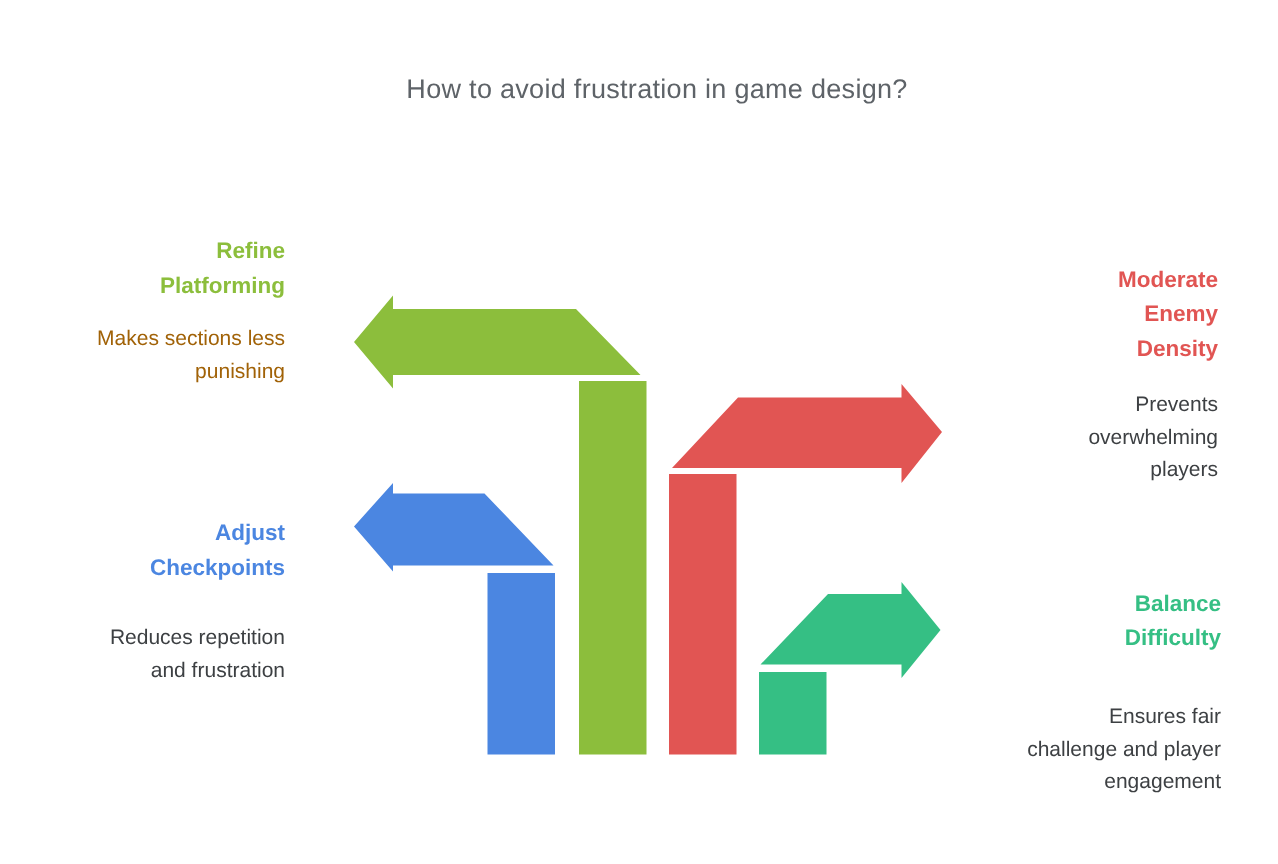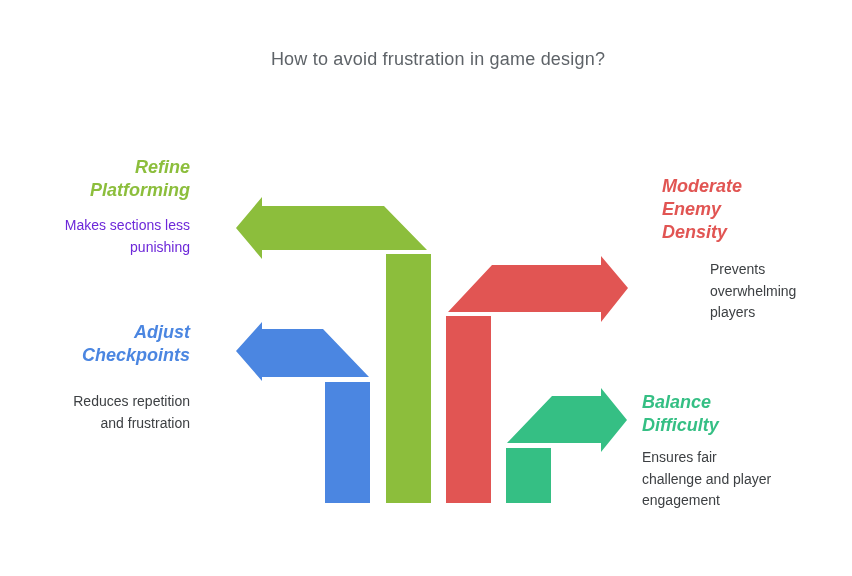--- a/index.html
+++ b/index.html
@@ -29,41 +29,40 @@
   }
   .arrows {
     position: absolute;
     top: 0;
     left: 0;
   }
   .label {
     position: absolute;
   }
   .label.align-right { text-align: right; }
-  .label.align-left  { text-align: left; }
+  .label.align-left  { text-align: right; }
   .label .heading {
-    font-size: 18px;
+    font-size: 15px;
     line-height: 23px;
     font-weight: 700;
     white-space: pre-line;
-    font-style: italic;
   }
   .label .desc {
     margin-top: 13px;
     font-size: 14px;
     line-height: 21.5px;
     font-weight: 400;
     white-space: pre-line;
   }
   .label-refine   { top: 156px; left: 20px;  width: 170px; }
-  .label-adjust   { top: 321px; left: 20px;  width: 170px; }
+  .label-adjust   { top: 344px; left: 20px;  width: 170px; }
   .label-moderate { top: 175px; left: 662px; width: 150px; }
   .label-balance  { top: 391px; left: 642px; width: 172px; }
   .label-moderate .desc { margin-top: 15px; }
-  .label-balance  .desc { margin-top: 10px; }
+  .label-balance  .desc { margin-top: 30px; }
 </style>
 </head>
 <body>
 
 <div class="canvas" style="background: rgb(255, 255, 255);">
 
   <h1 class="title" style="color: rgb(94, 99, 104);">How to avoid frustration in game design?</h1>
 
   <svg class="arrows" width="852" height="576" viewBox="0 0 852 576">
 
@@ -84,21 +83,21 @@
 
     <g>
       <polygon points="627,420 601,452 601,443 507,443 552,396 601,396 601,388" fill="#35bf84"></polygon>
       <rect x="506" y="448" width="45" height="55" fill="#35bf84"></rect>
     </g>
   </svg>
 
   <div class="label label-refine align-right">
     <div class="heading" style="color: rgb(140, 190, 60);">Refine
 Platforming</div>
-    <div class="desc" style="color: #6d28d9;">Makes sections less
+    <div class="desc" style="color: #a16207;">Makes sections less
 punishing</div>
   </div>
 
   <div class="label label-moderate align-left">
     <div class="heading" style="color: rgb(225, 85, 83);">Moderate
 Enemy
 Density</div>
     <div class="desc" style="color: rgb(61, 64, 67); margin-left: 48px;">Prevents
 overwhelming
 players</div>

